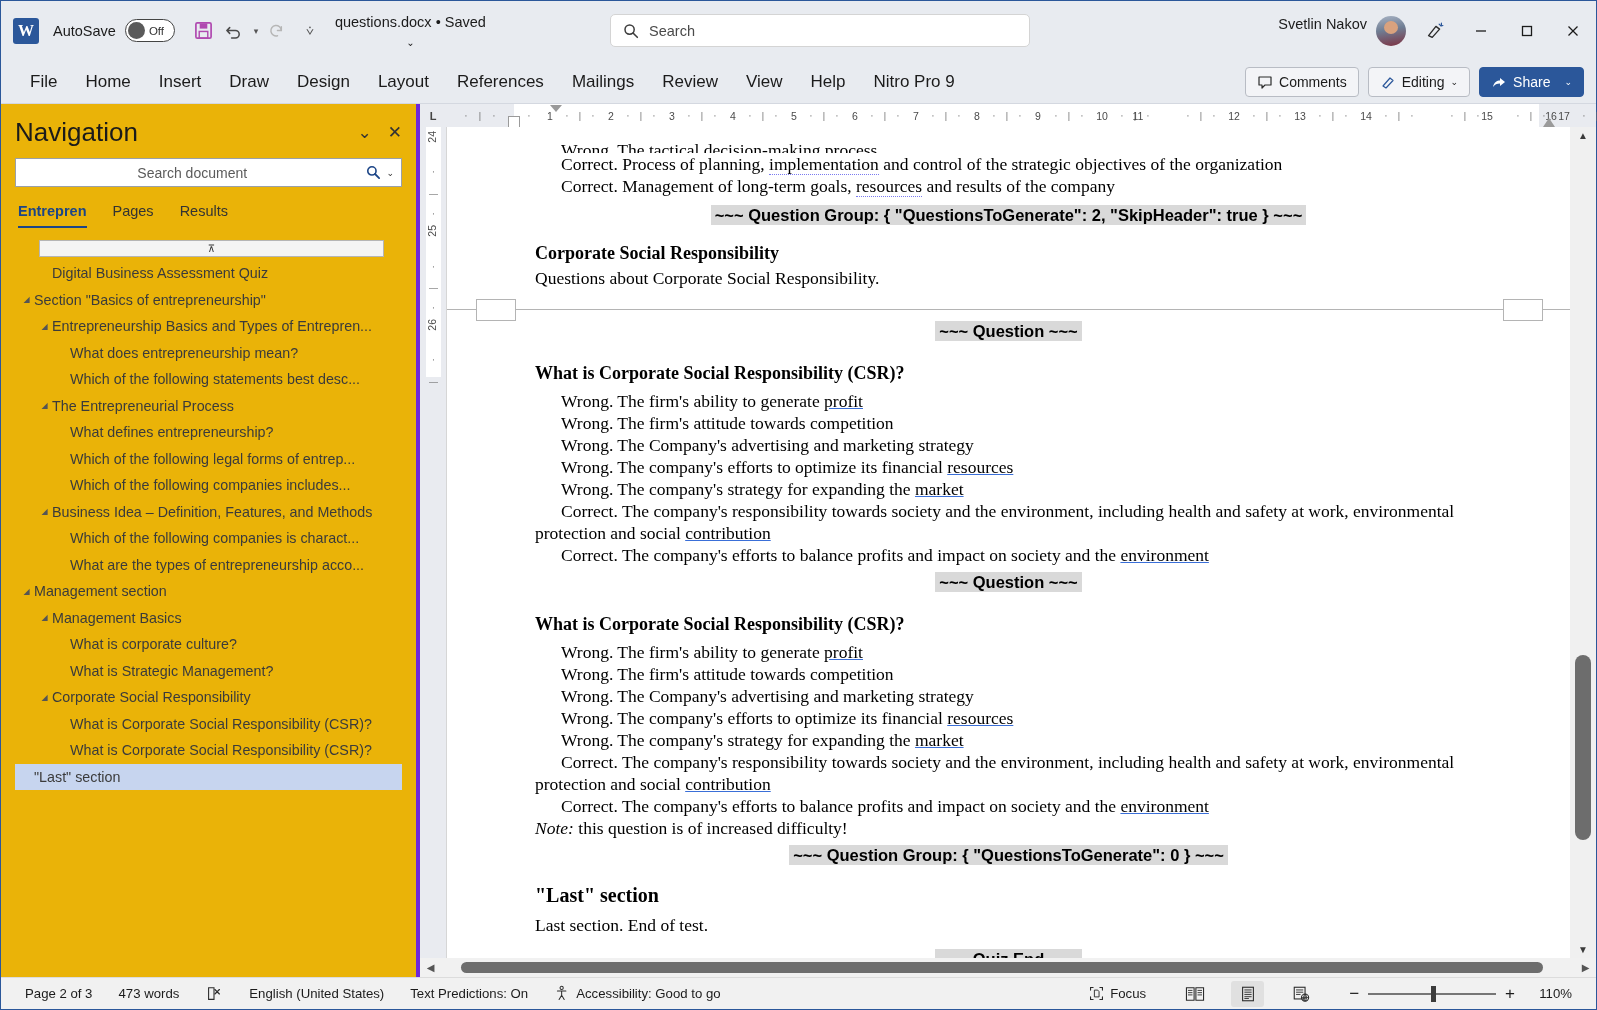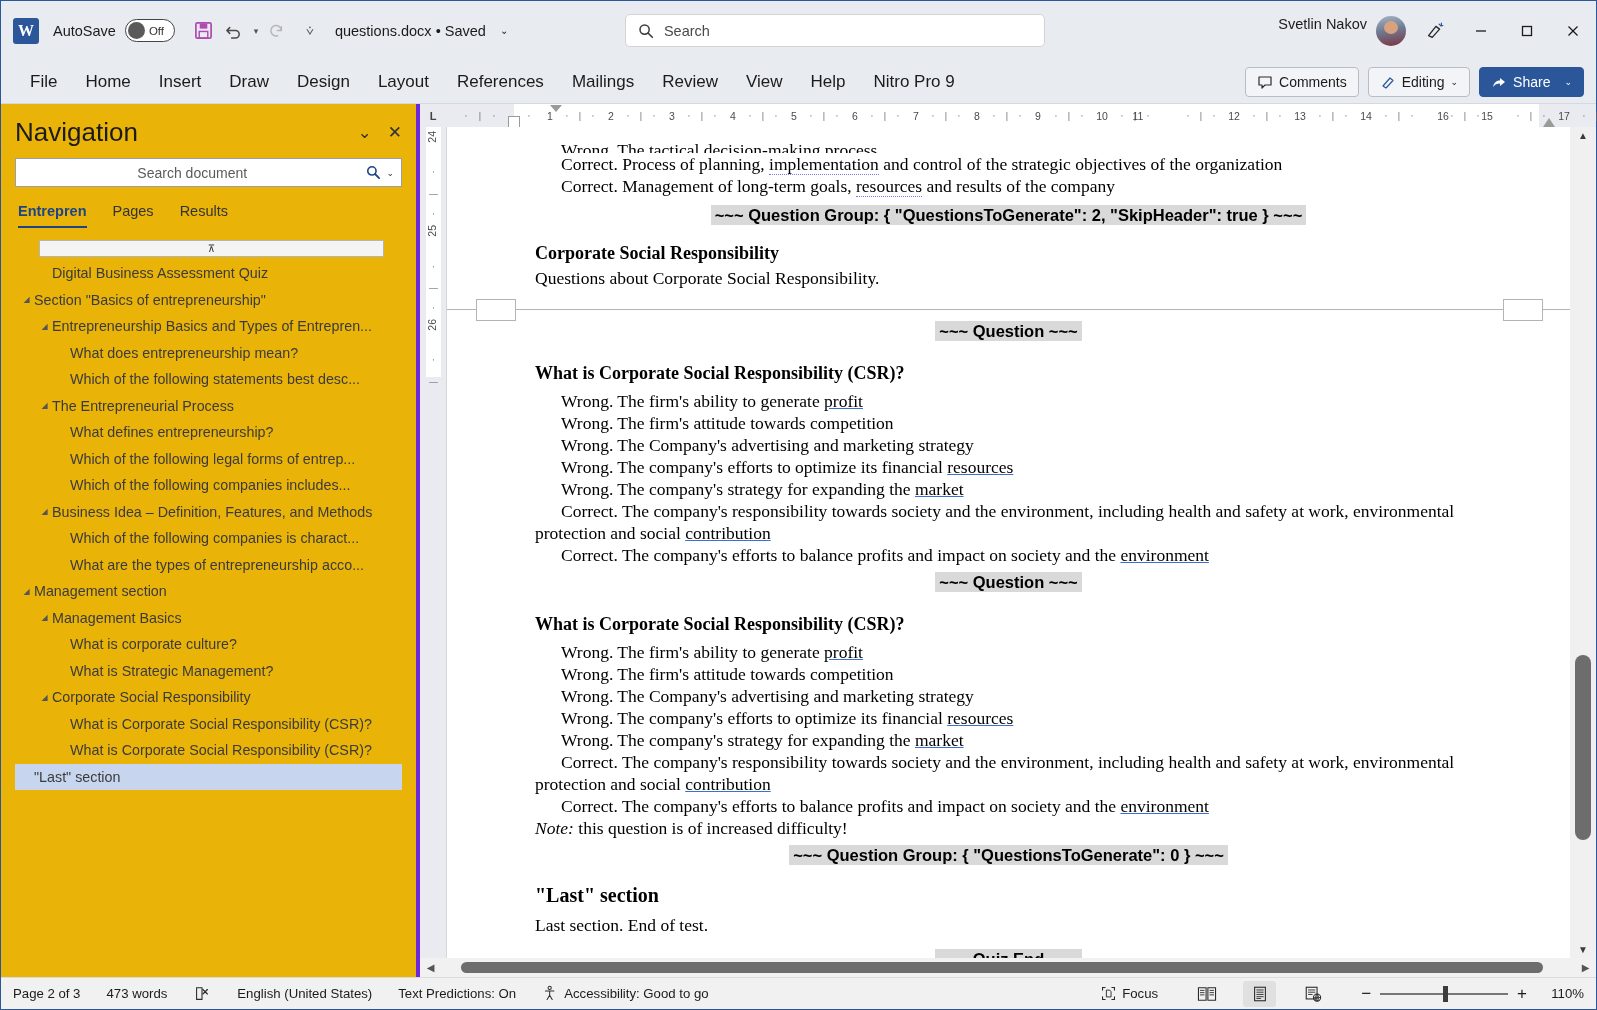--- a/index.html
+++ b/index.html
@@ -44,21 +44,21 @@
   .toggle .state { font-size: 11.5px; color: #333; margin-left: 4px; }
   .qat-icon {
     width: 30px; height: 30px;
     display: flex; align-items: center; justify-content: center;
     color: #444;
   }
   .qat-icon.save { color: #b04ab0; }
   .qat-caret { font-size: 9px; color: #555; width: 14px; text-align: center; }
   .docname {
     font-size: 14.5px; color: #1b1b1b;
-    margin-left: 18px; display: flex; align-items: center; gap: 14px;
+    margin-left: 18px; display: flex; align-items: center; gap: 7px; flex-direction: column;
   }
   .searchbox {
     width: 420px; height: 33px;
     background: #fff; border-radius: 5px;
     display: flex; align-items: center;
     padding: 0 12px; gap: 10px;
     margin-left: auto; margin-right: auto;
     border: 1px solid #d4d4d4;
   }
   .searchbox .ph { font-size: 14.5px; color: #4a4a4a; }
@@ -261,21 +261,21 @@
   .vscroll .thumb {
     position: absolute; left: 5px; right: 5px;
     top: 64%; height: 23%;
     background: #6d6d6d; border-radius: 8px;
   }
 
   
   .statusbar {
     height: 32px; flex: none;
     background: #f1f1f1; border-top: 1px solid #dcdcdc;
-    display: flex; align-items: center; padding: 0 12px;
+    display: flex; align-items: center; padding: 0 24px;
     font-size: 13.2px; color: #1b1b1b;
   }
   .st { margin-right: 26px; display: flex; align-items: center; gap: 5px; }
   .status-right { margin-left: auto; display: flex; align-items: center; gap: 16px; }
   .viewbtn {
     width: 33px; height: 26px; display: flex;
     align-items: center; justify-content: center;
     border-radius: 3px; margin: 0 2px;
   }
   .viewbtn.active { background: #e0e0e0; }
@@ -583,21 +583,21 @@
               <i style="left:887px">|</i>
               <i style="left:900px">⋅</i>
             <span style="left:920px">14</span>
             <i style="left:940px">⋅</i>
               <i style="left:953px">|</i>
               <i style="left:966px">⋅</i>
             <span style="left:1041px">15</span>
             <i style="left:1006px">⋅</i>
               <i style="left:1019px">|</i>
               <i style="left:1032px">⋅</i>
-            <span style="left:997px">16</span>
+            <span style="left:1105px">16</span>
             <i style="left:1072px">⋅</i>
               <i style="left:1085px">|</i>
               <i style="left:1098px">⋅</i>
             <span style="left:1118px">17</span>
             <i style="left:1138px">⋅</i>
               <i style="left:1151px">|</i>
 
           </div>
           <div class="indent-marker" style="left:104px; top:1px; border-top:7px solid #9a9a9a;"></div>
           <div style="position:absolute;left:62px;bottom:0;width:12px;height:11px;border:1.4px solid #9a9a9a;border-bottom:none;background:#fff;"></div>

